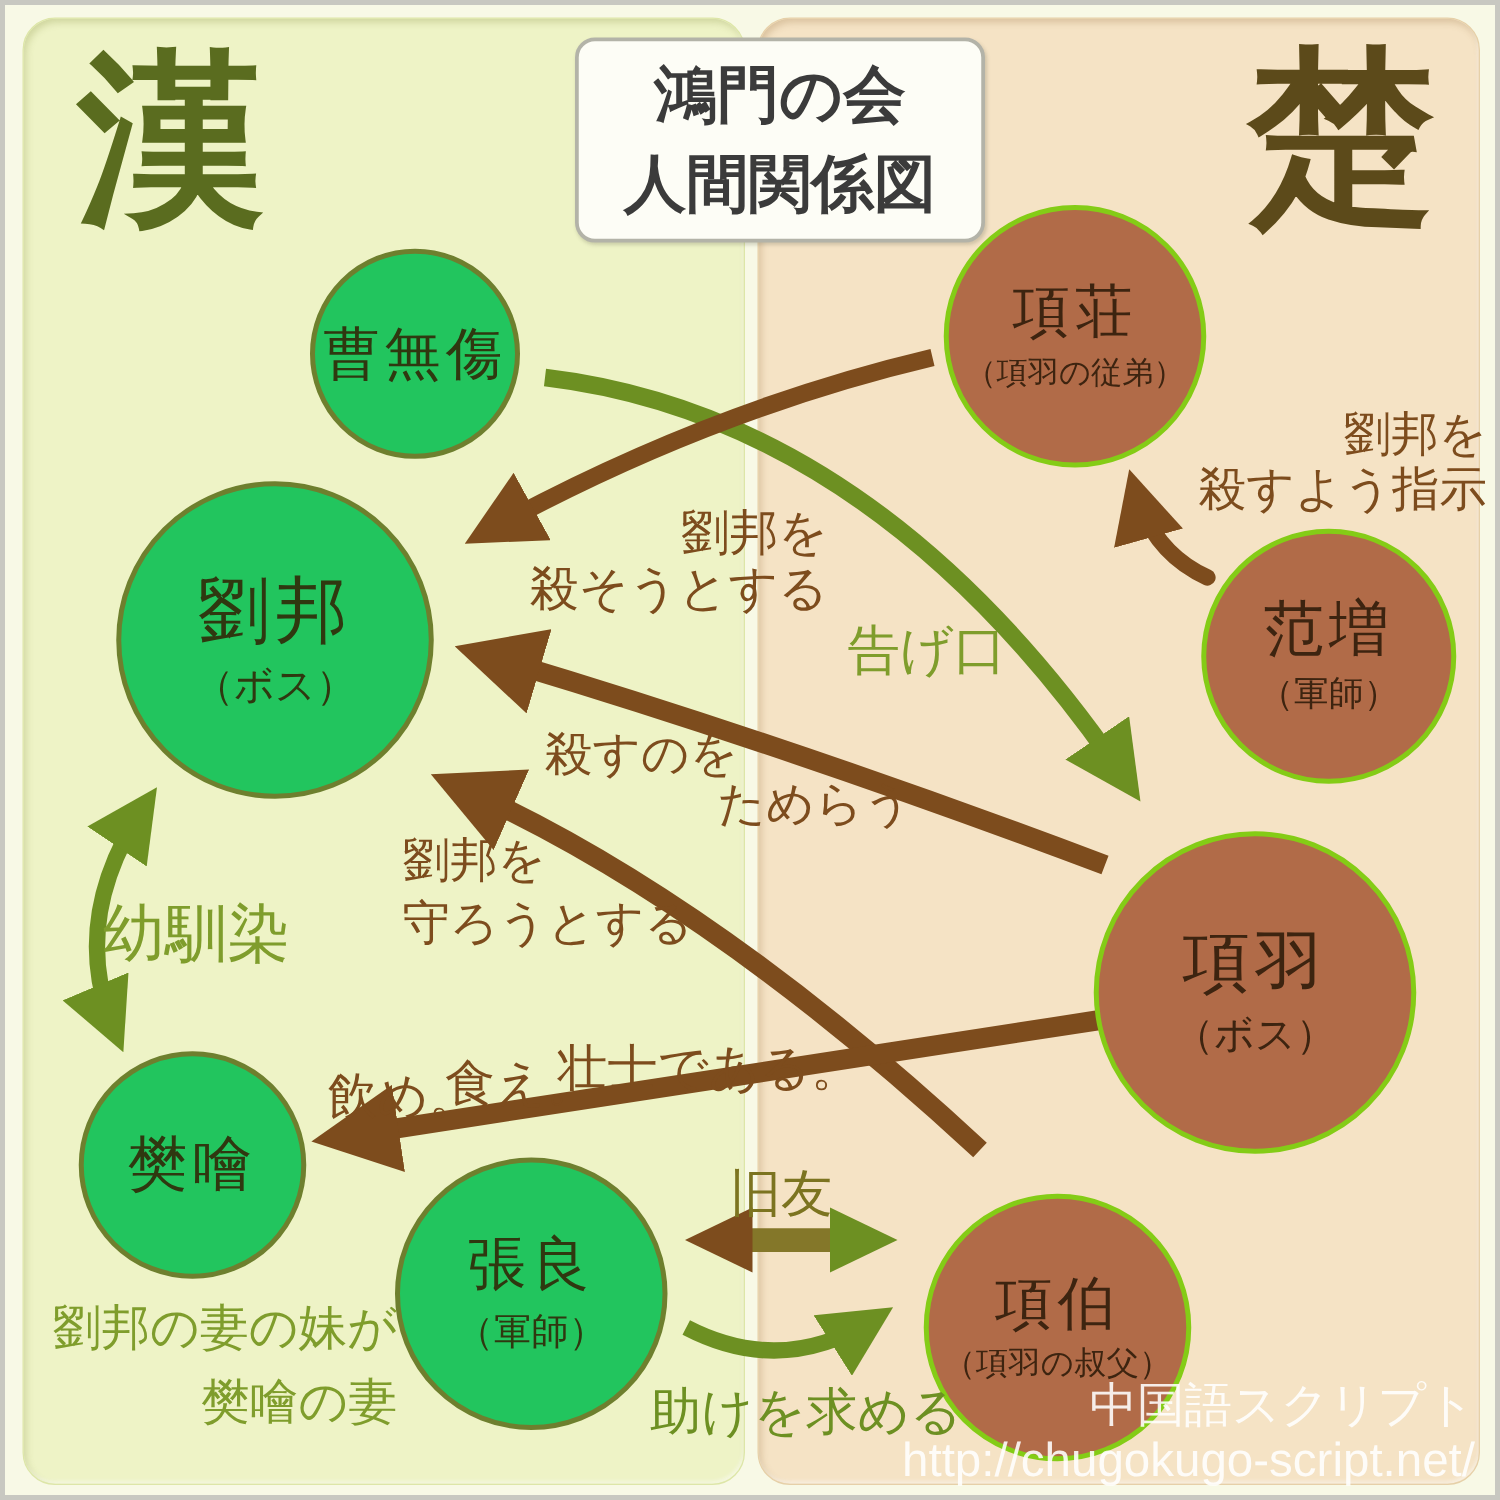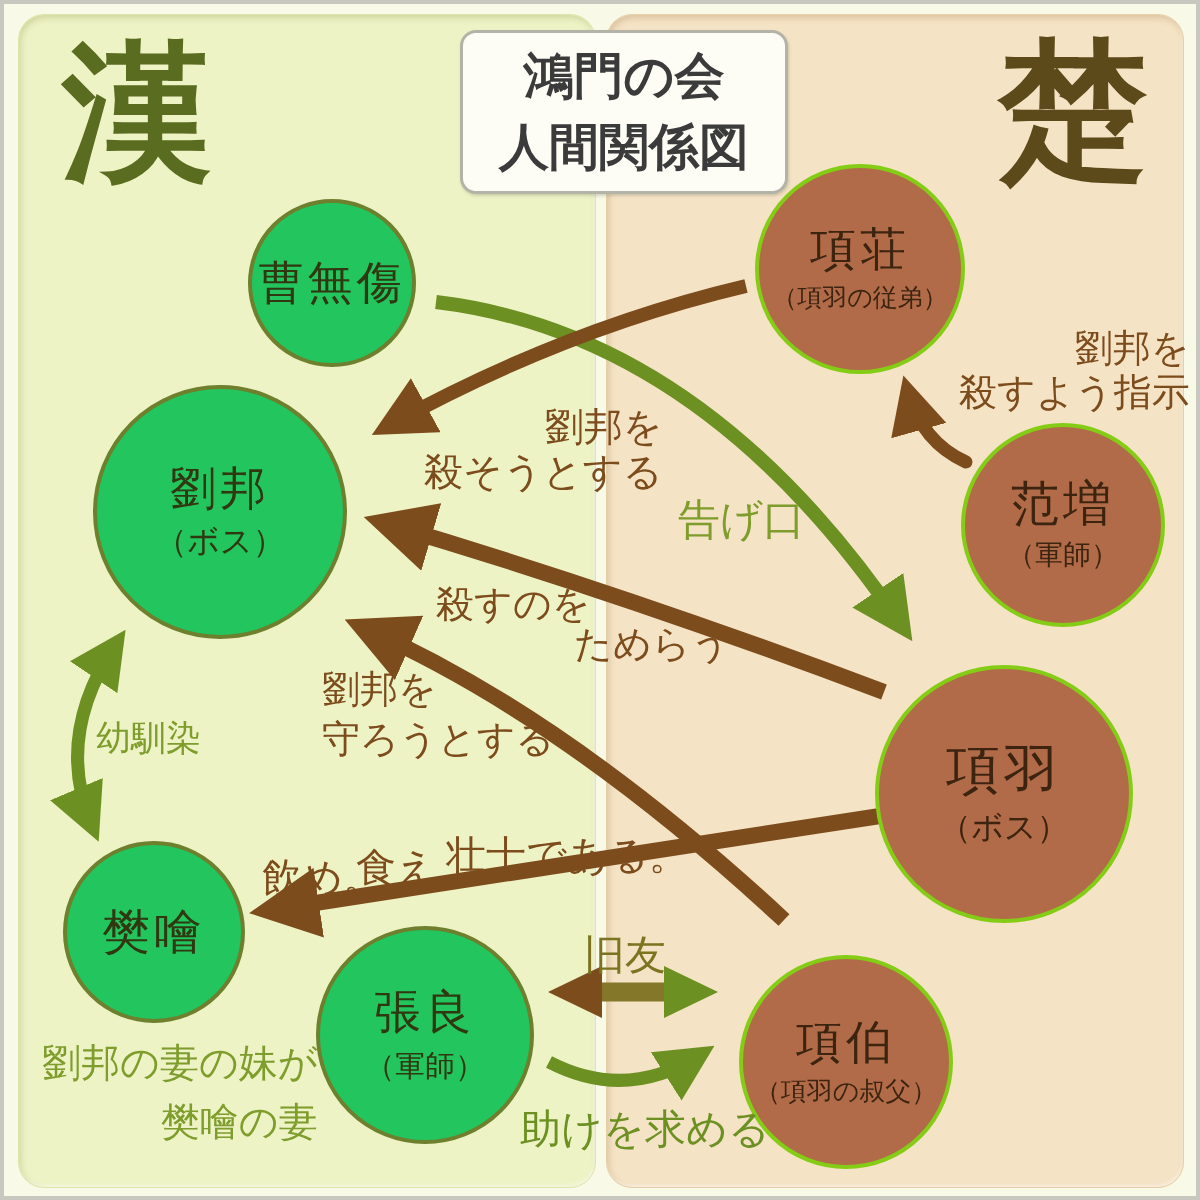--- a/index.html
+++ b/index.html
@@ -72,21 +72,21 @@
 
     <div class="title-box">
       <div>鴻門の会</div>
       <div>人間関係図</div>
     </div>
 
     <div class="person han" style="left:244px;top:195px;width:168px;height:168px;">
       <div class="pname" style="font-size:45px;">曹無傷</div>
     </div>
     <div class="person han" style="left:89px;top:381px;width:254px;height:254px;">
-      <div class="pname" style="font-size:46px;">劉邦</div>
+      <div class="pname" style="font-size:58px;">劉邦</div>
       <div class="psub" style="font-size:32px;">（ボス）</div>
     </div>
     <div class="person han" style="left:59px;top:837px;width:182px;height:182px;">
       <div class="pname" style="font-size:48px;">樊噲</div>
     </div>
     <div class="person han" style="left:312px;top:922px;width:218px;height:218px;">
       <div class="pname" style="font-size:47px;">張良</div>
       <div class="psub" style="font-size:30px;">（軍師）</div>
     </div>
 
@@ -116,24 +116,28 @@
       <div>劉邦を</div>
       <div>殺すよう指示</div>
     </div>
     <div class="lbl brown" style="left:432px;top:578px;font-size:38px;">殺すのを</div>
     <div class="lbl brown" style="left:570px;top:618px;font-size:38px;">ためらう</div>
     <div class="lbl brown" style="left:318px;top:663px;font-size:38px;">劉邦を</div>
     <div class="lbl brown" style="left:318px;top:713px;font-size:38px;">守ろうとする</div>
     <div class="lbl brown" style="left:258px;top:850px;font-size:40px;">飲め。</div>
     <div class="lbl brown" style="left:352px;top:840px;font-size:40px;">食え。</div>
     <div class="lbl brown" style="left:442px;top:828px;font-size:40px;">壮士である。</div>
-    <div class="lbl green" style="left:92px;top:714px;font-size:35px;">幼馴染</div>
+    <div class="lbl green" style="left:78px;top:714px;font-size:50px;">幼馴染</div>
     <div class="lbl olive" style="left:580px;top:928px;font-size:41px;">旧友</div>
     <div class="lbl dgreen" style="left:516px;top:1102px;font-size:41px;">助けを求める</div>
 
     <div class="lbl green" style="left:38px;top:1030px;font-size:39px;line-height:1.5;">
       <div>劉邦の妻の妹が</div>
       <div>樊噲の妻</div>
     </div>
 
+    <div class="credit" style="left:620px;top:1100px;width:556px;font-size:38px;">
+      <div>中国語スクリプト</div>
+      <div>http://chugokugo-script.net/</div>
+    </div>
 
   </div>
 </div>
 
 </body></html>

